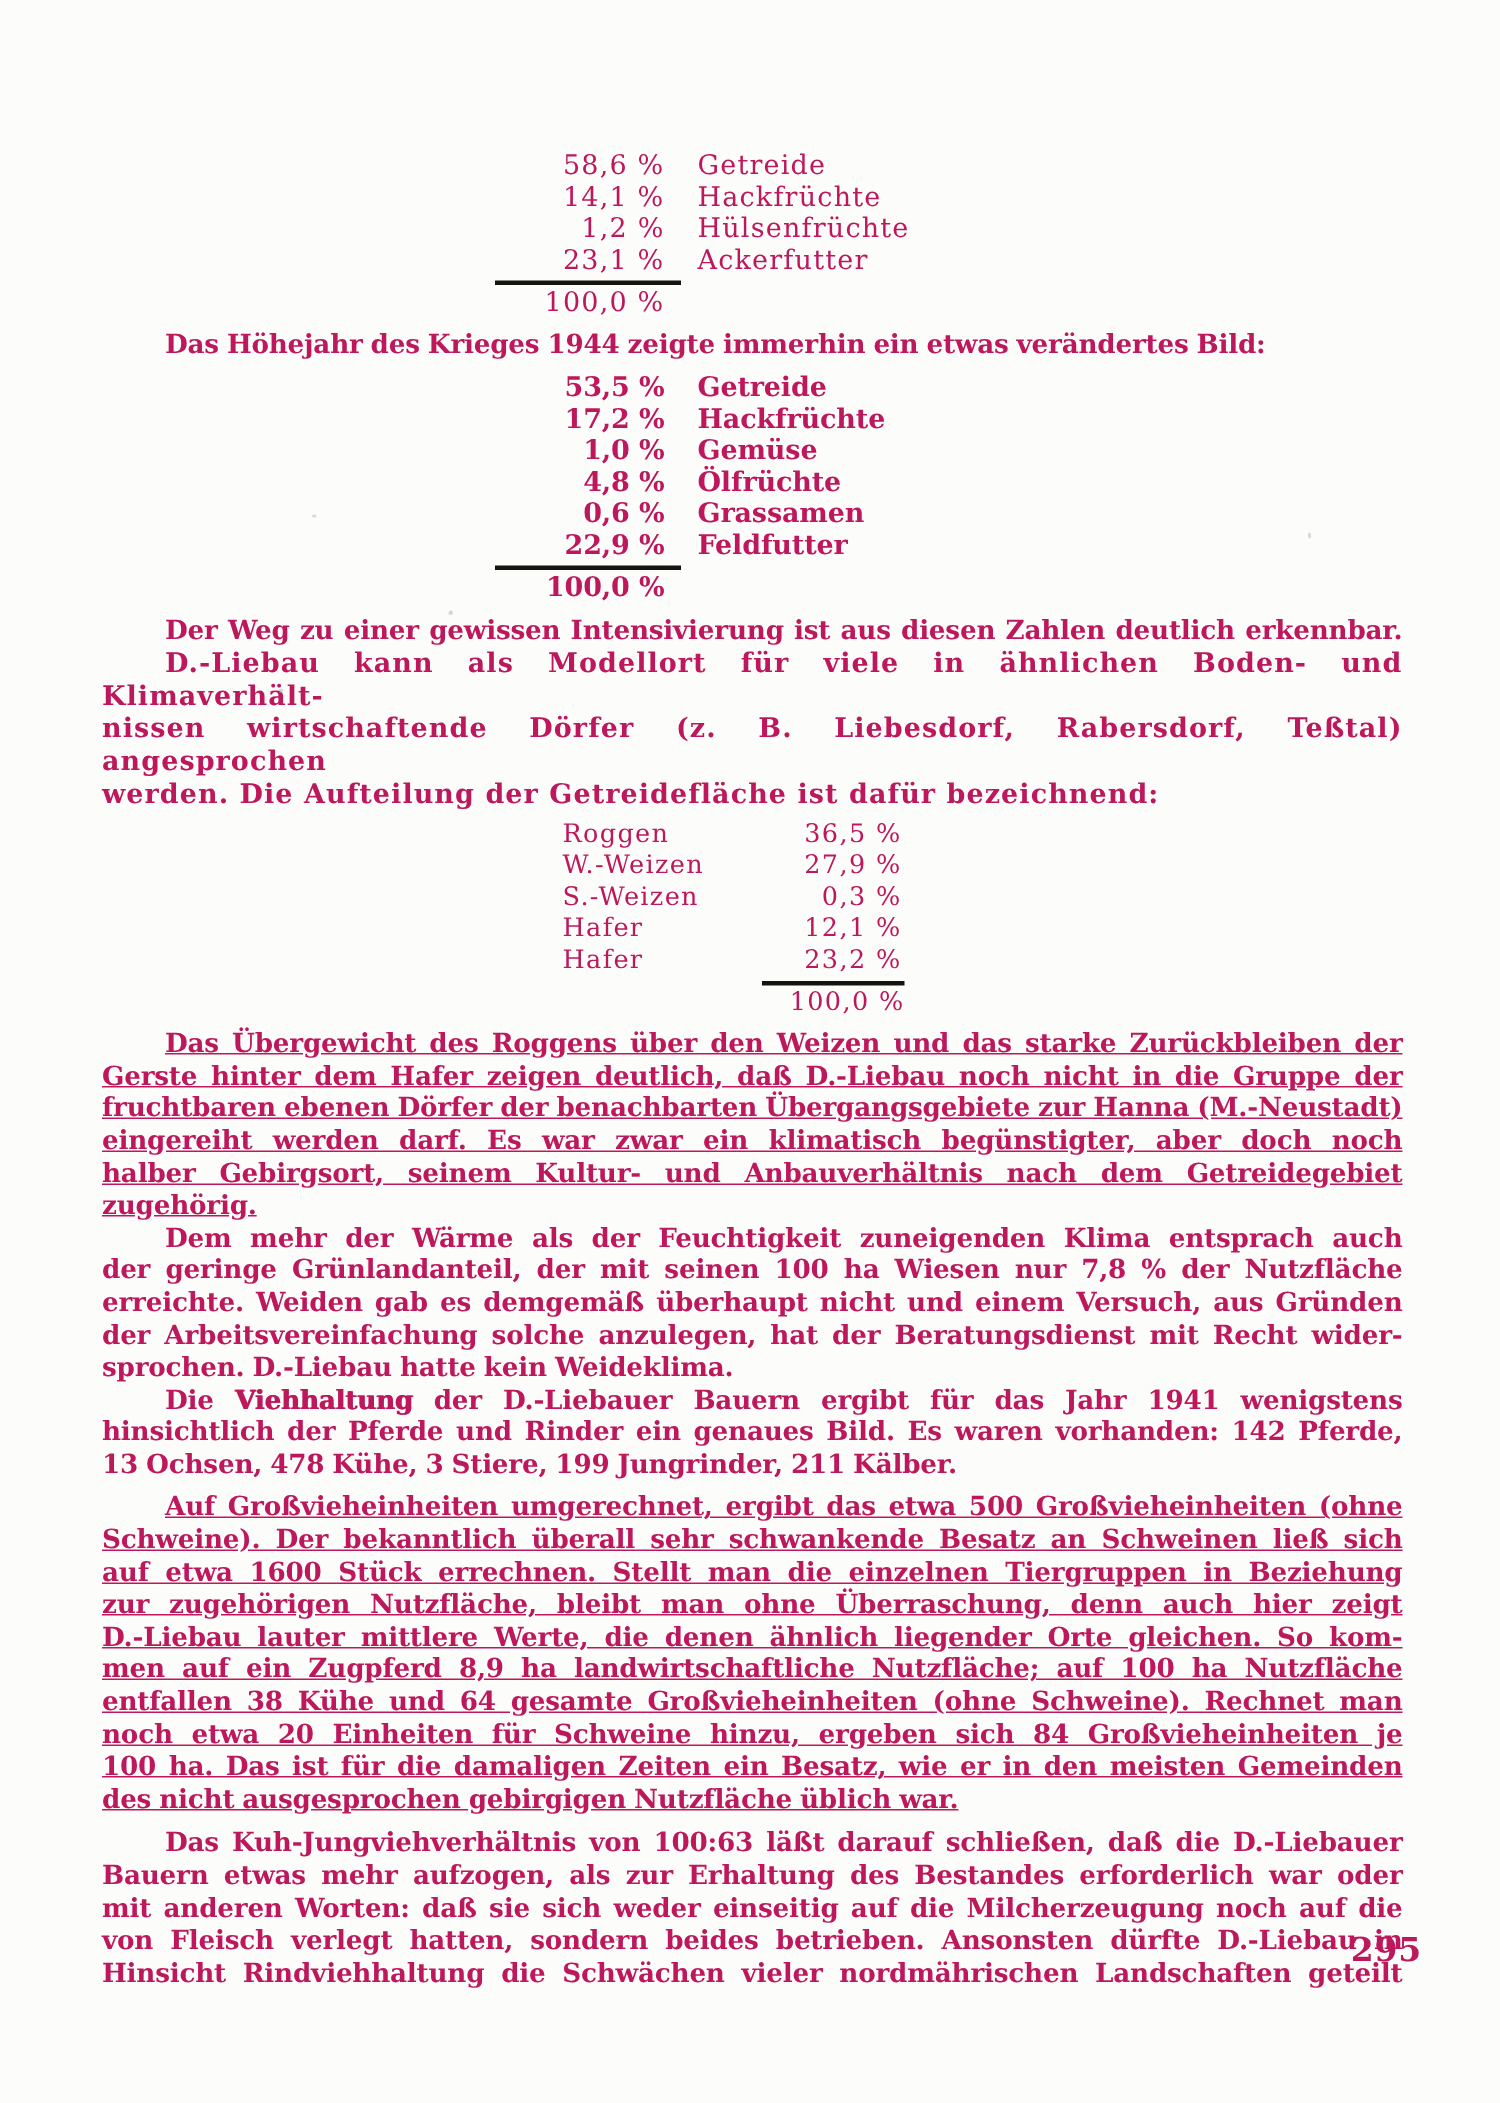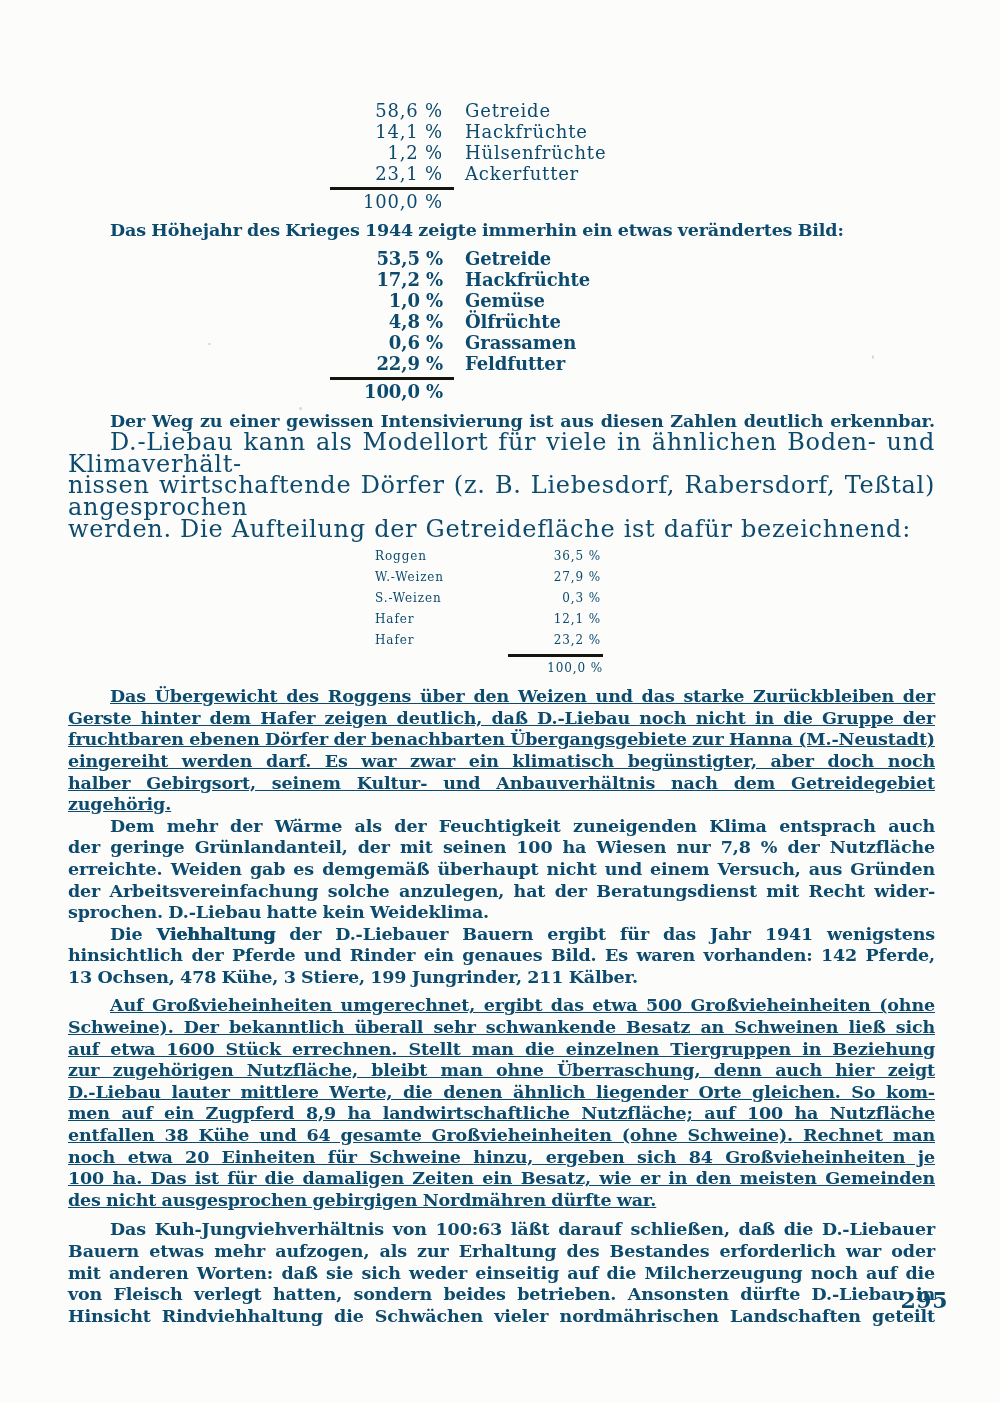--- a/index.html
+++ b/index.html
@@ -5,55 +5,55 @@
   html,body{margin:0;padding:0;}
   body{
     width:1000px;height:1402px;
     background:#f4f4f1;
     font-family:"DejaVu Serif", serif;
   }
   .page{
     position:relative;
     width:1000px;height:1402px;
     background:#fcfcfa;
-    color:#0c4a6e;
+    color:#be185d;
     overflow:hidden;
   }
   .content{
     position:absolute;
     left:68px;top:100px;
     width:867px;
   }
   
   .para{margin:0;}
   .tline{
     text-align:justify;
     text-align-last:justify;
     font-size:17.5px;
     line-height:21.6px;
     white-space:normal;
   }
   .tline.last{text-align-last:left;}
   .tline.ind{text-indent:42px;}
   .heavy .tline{font-weight:bold;letter-spacing:-0.15px;word-spacing:-0.6px;}
-  .wide  .tline{font-weight:normal;letter-spacing:0.7px;font-size:24px;}
+  .wide  .tline{font-weight:bold;letter-spacing:0.7px;font-size:18px;}
   .b2{text-shadow:0.6px 0 0 currentColor;} 
 
   
   .num-table{margin-left:262px;font-size:18px;}
   .num-table .trow{line-height:21px;white-space:nowrap;}
   .num-table .c1{display:inline-block;width:113px;text-align:right;}
   .num-table .c2{display:inline-block;padding-left:22px;}
   .num-table .rule{width:124px;border-top:3px solid #15140f;margin-top:3px;}
   .num-table .total{width:113px;text-align:right;line-height:21px;margin-top:1px;}
   .face-bold{font-weight:bold;letter-spacing:-0.1px;}
   .face-wide{font-weight:normal;letter-spacing:0.8px;}
 
   
-  .grain-table{margin-left:307px;font-size:12px;letter-spacing:0.9px;}
+  .grain-table{margin-left:307px;font-size:17px;letter-spacing:0.9px;}
   .grain-table .trow{line-height:21px;white-space:nowrap;}
   .grain-table .c1{display:inline-block;width:150px;text-align:left;}
   .grain-table .c2{display:inline-block;width:76px;text-align:right;}
   .grain-table .rule{margin-left:133px;width:95px;border-top:3px solid #15140f;margin-top:3px;}
   .grain-table .total{margin-left:133px;width:95px;text-align:right;line-height:21px;margin-top:1px;}
 
   
   .mt6{margin-top:6px;}.mt7{margin-top:7px;text-decoration:underline;}.mt8{margin-top:8px;}.mt9{margin-top:9px;}
 
   .page-number{
@@ -149,21 +149,21 @@
     <div class="para heavy mt7">
         <div class="tline ind"><span>Auf Großvieheinheiten umgerechnet, ergibt das etwa 500 Großvieheinheiten (ohne</span></div>
         <div class="tline"><span>Schweine). Der bekanntlich überall sehr schwankende Besatz an Schweinen ließ sich</span></div>
         <div class="tline"><span>auf etwa 1600 Stück errechnen. Stellt man die einzelnen Tiergruppen in Beziehung</span></div>
         <div class="tline"><span>zur zugehörigen Nutzfläche, bleibt man ohne Überraschung, denn auch hier zeigt</span></div>
         <div class="tline"><span>D.-Liebau lauter mittlere Werte, die denen ähnlich liegender Orte gleichen. So kom-</span></div>
         <div class="tline"><span>men auf ein Zugpferd 8,9 ha landwirtschaftliche Nutzfläche; auf 100 ha Nutzfläche</span></div>
         <div class="tline"><span>entfallen 38 Kühe und 64 gesamte Großvieheinheiten (ohne Schweine). Rechnet man</span></div>
         <div class="tline"><span>noch etwa 20 Einheiten für Schweine hinzu, ergeben sich 84 Großvieheinheiten je</span></div>
         <div class="tline"><span>100 ha. Das ist für die damaligen Zeiten ein Besatz, wie er in den meisten Gemeinden</span></div>
-        <div class="tline last"><span>des nicht ausgesprochen gebirgigen Nordmähren dürfte war.</span></div>
+        <div class="tline last"><span>des nicht ausgesprochen gebirgigen Nutzfläche üblich war.</span></div>
       </div>
     <div class="para heavy mt8">
         <div class="tline ind"><span>Das Kuh-Jungviehverhältnis von 100:63 läßt darauf schließen, daß die D.-Liebauer</span></div>
         <div class="tline"><span>Bauern etwas mehr aufzogen, als zur Erhaltung des Bestandes erforderlich war oder</span></div>
         <div class="tline"><span>mit anderen Worten: daß sie sich weder einseitig auf die Milcherzeugung noch auf die</span></div>
         <div class="tline"><span>von Fleisch verlegt hatten, sondern beides betrieben. Ansonsten dürfte D.-Liebau in</span></div>
         <div class="tline"><span>Hinsicht Rindviehhaltung die Schwächen vieler nordmährischen Landschaften geteilt</span></div>
       </div>
 
   </div>

